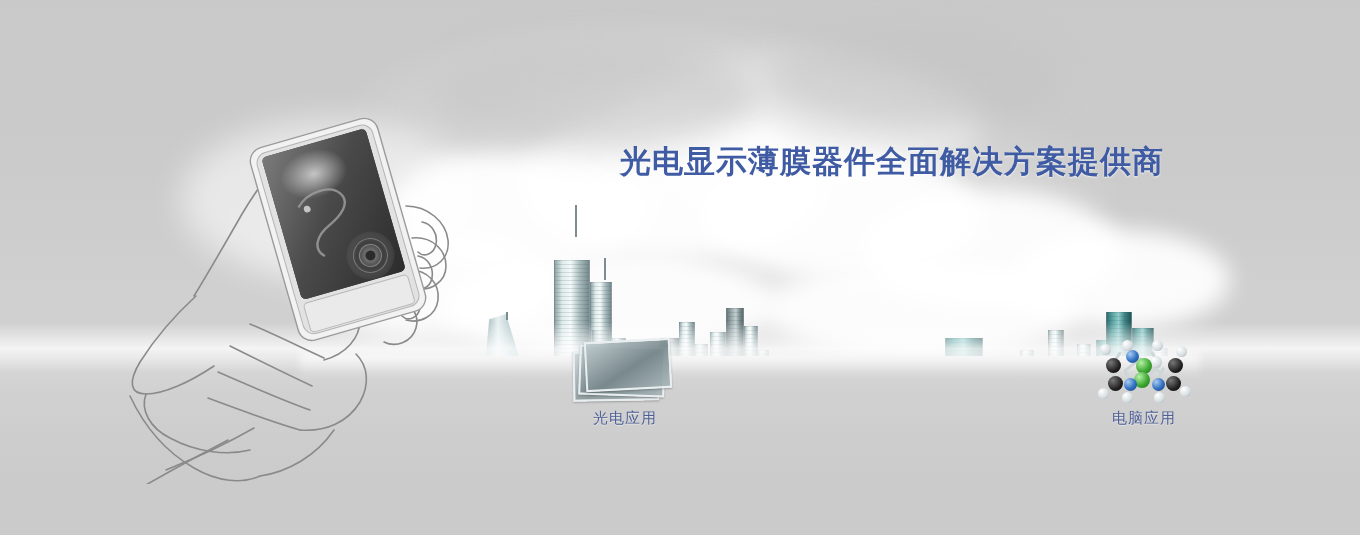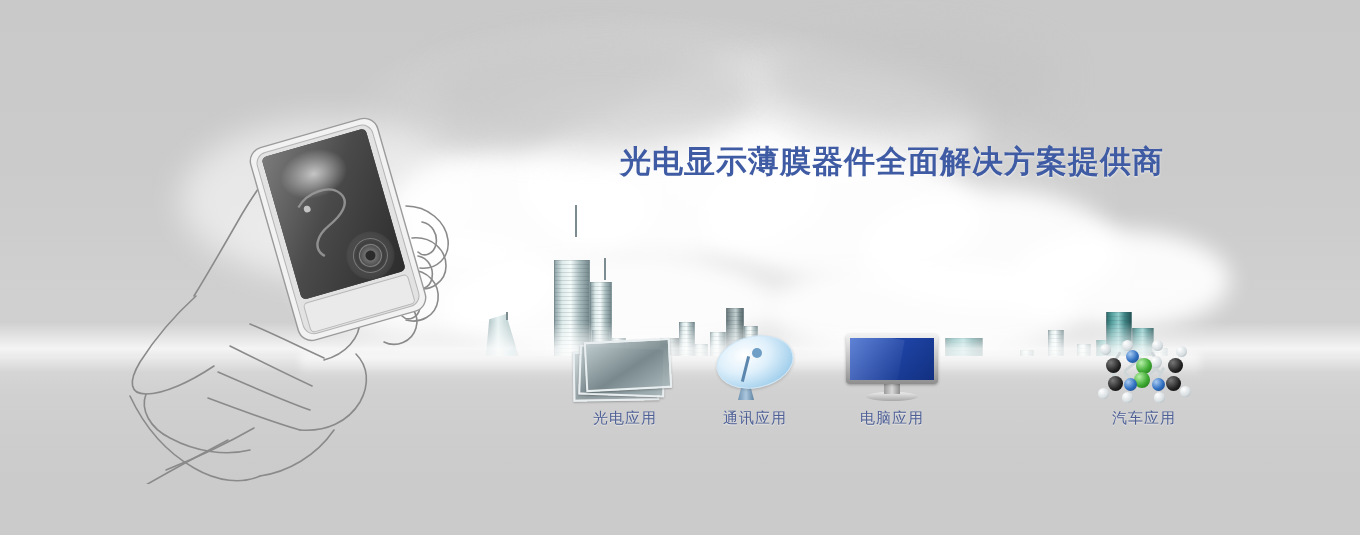--- a/index.html
+++ b/index.html
@@ -363,44 +363,21 @@
       <div class="art">
         <div class="panels">
           <div class="panel p3"></div>
           <div class="panel p2"></div>
           <div class="panel p1"></div>
         </div>
       </div>
       <div class="cap">光电应用</div>
     </div>
 
-    <div class="app" style="left:690px;">
-      <div class="art">
-        <div class="dish">
-          <div class="mount"></div>
-          <div class="bowl"></div>
-          <div class="arm"></div>
-          <div class="lnb"></div>
-        </div>
-      </div>
-      <div class="cap">通讯应用</div>
-    </div>
-
-    <div class="app" style="left:827px;">
-      <div class="art">
-        <div class="monitor">
-          <div class="base"></div>
-          <div class="neck"></div>
-          <div class="bezel">
-              <div class="screen"></div>
-            </div>
-        </div>
-      </div>
-      <div class="cap">电脑应用</div>
-    </div>
+
 
 
     <div class="app" style="left:1079px;">
       <div class="art">
         <div class="mol">
 
           <div class="bond" style="left:30px; top:36px; width:22px; transform:rotate(-38deg);"></div>
           <div class="bond" style="left:50px; top:26px; width:22px; transform:rotate(34deg);"></div>
           <div class="bond" style="left:30px; top:36px; width:20px; transform:rotate(48deg);"></div>
           <div class="bond" style="left:50px; top:44px; width:22px; transform:rotate(-42deg);"></div>
@@ -422,17 +399,17 @@
           <div class="atom a-dark" style="left:14px; top:42px; width:15px; height:15px;"></div>
           <div class="atom a-dark" style="left:72px; top:42px; width:15px; height:15px;"></div>
           <div class="atom a-blue" style="left:30px; top:44px; width:13px; height:13px;"></div>
           <div class="atom a-blue" style="left:58px; top:44px; width:13px; height:13px;"></div>
           <div class="atom a-white" style="left:4px;  top:54px; width:11px; height:11px;"></div>
           <div class="atom a-white" style="left:28px; top:58px; width:11px; height:11px;"></div>
           <div class="atom a-white" style="left:60px; top:58px; width:11px; height:11px;"></div>
           <div class="atom a-white" style="left:86px; top:52px; width:11px; height:11px;"></div>
         </div>
       </div>
-      <div class="cap">汽车应用</div>
+      <div class="cap">电脑应用</div>
     </div>
   </div>
 
 </div>
 
 </body></html>

